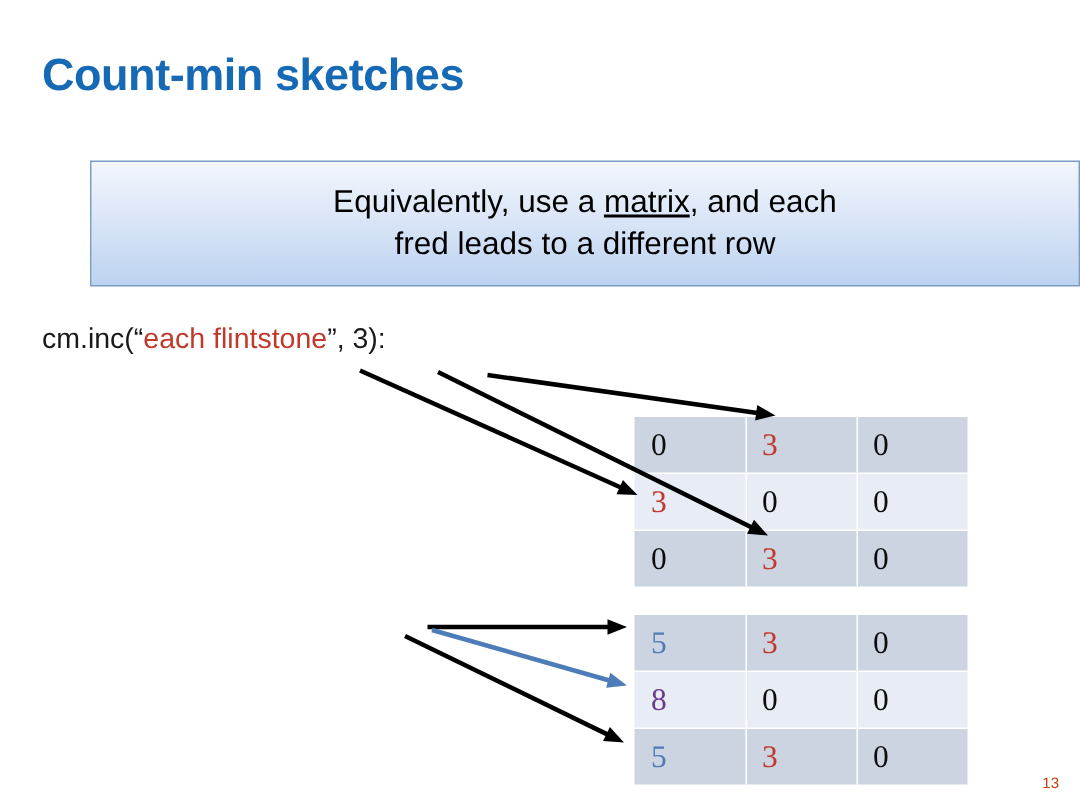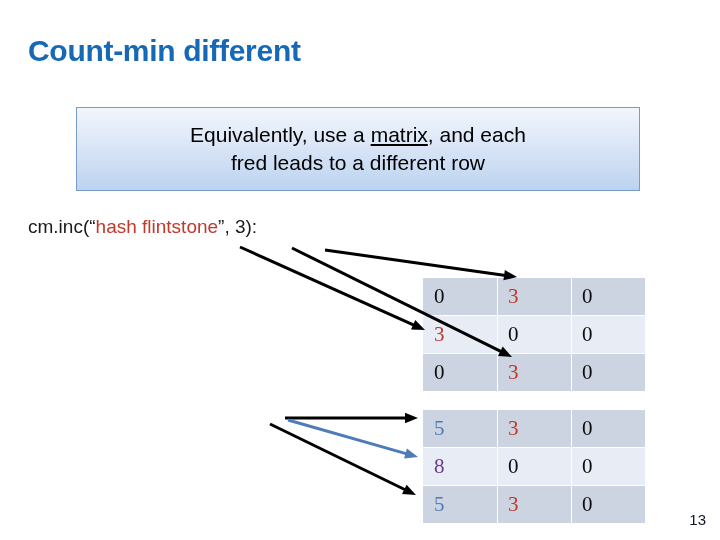--- a/index.html
+++ b/index.html
@@ -34,29 +34,28 @@
     color: #1569b5;
     letter-spacing: -0.3px;
     white-space: nowrap;
   }
 
   
   #callout-box {
     position: absolute;
     left: 60px;
     top: 107px;
-    width: 564px;
+    width: 660px;
     height: 84px;
     box-sizing: border-box;
     border: 1px solid #7a9bc4;
     background: linear-gradient(to bottom, #f2f6fc 0%, #dbe6f7 45%, #bcd3f0 100%);
     display: flex;
     align-items: center;
     justify-content: center;
-    margin-left: 16px;
   }
   #callout-text {
     font-size: 21px;
     line-height: 28px;
     color: #000000;
     text-align: center;
     padding: 0 14px;
   }
   #callout-text .u { text-decoration: underline; }
 
@@ -120,40 +119,40 @@
     left: 0; top: 0;
     width: 720px; height: 540px;
     pointer-events: none;
   }
 
   
   #page-number {
     position: absolute;
     right: 14px;
     bottom: 12px;
-    font-size: 15px;
-    color: #0f172a;
+    font-size: 10px;
+    color: #c2410c;
   }
 </style>
 </head>
 <body>
 
 <div id="slide">
 
-  <div id="slide-title">Count-min different</div>
+  <div id="slide-title">Count-min sketches</div>
 
   <div id="callout-box">
     <div id="callout-text">
       <span>Equivalently, use a </span><span class="u">matrix</span><span>,  and each</span><br>
       <span>fred leads to a different row</span>
     </div>
   </div>
 
   <div class="code-label" id="label-fred">
-    <span>cm.inc(“</span><span class="kw-red">hash flintstone</span><span>”, 3):</span>
+    <span>cm.inc(“</span><span class="kw-red">each flintstone</span><span>”, 3):</span>
   </div>
 
 
   <div class="cm-table" id="table-top">
       <div class="cm-row alt-dark">
         <div class="cm-cell c-black">0</div>
         <div class="cm-cell c-red">3</div>
         <div class="cm-cell c-black">0</div>
       </div>
       <div class="cm-row alt-light">

